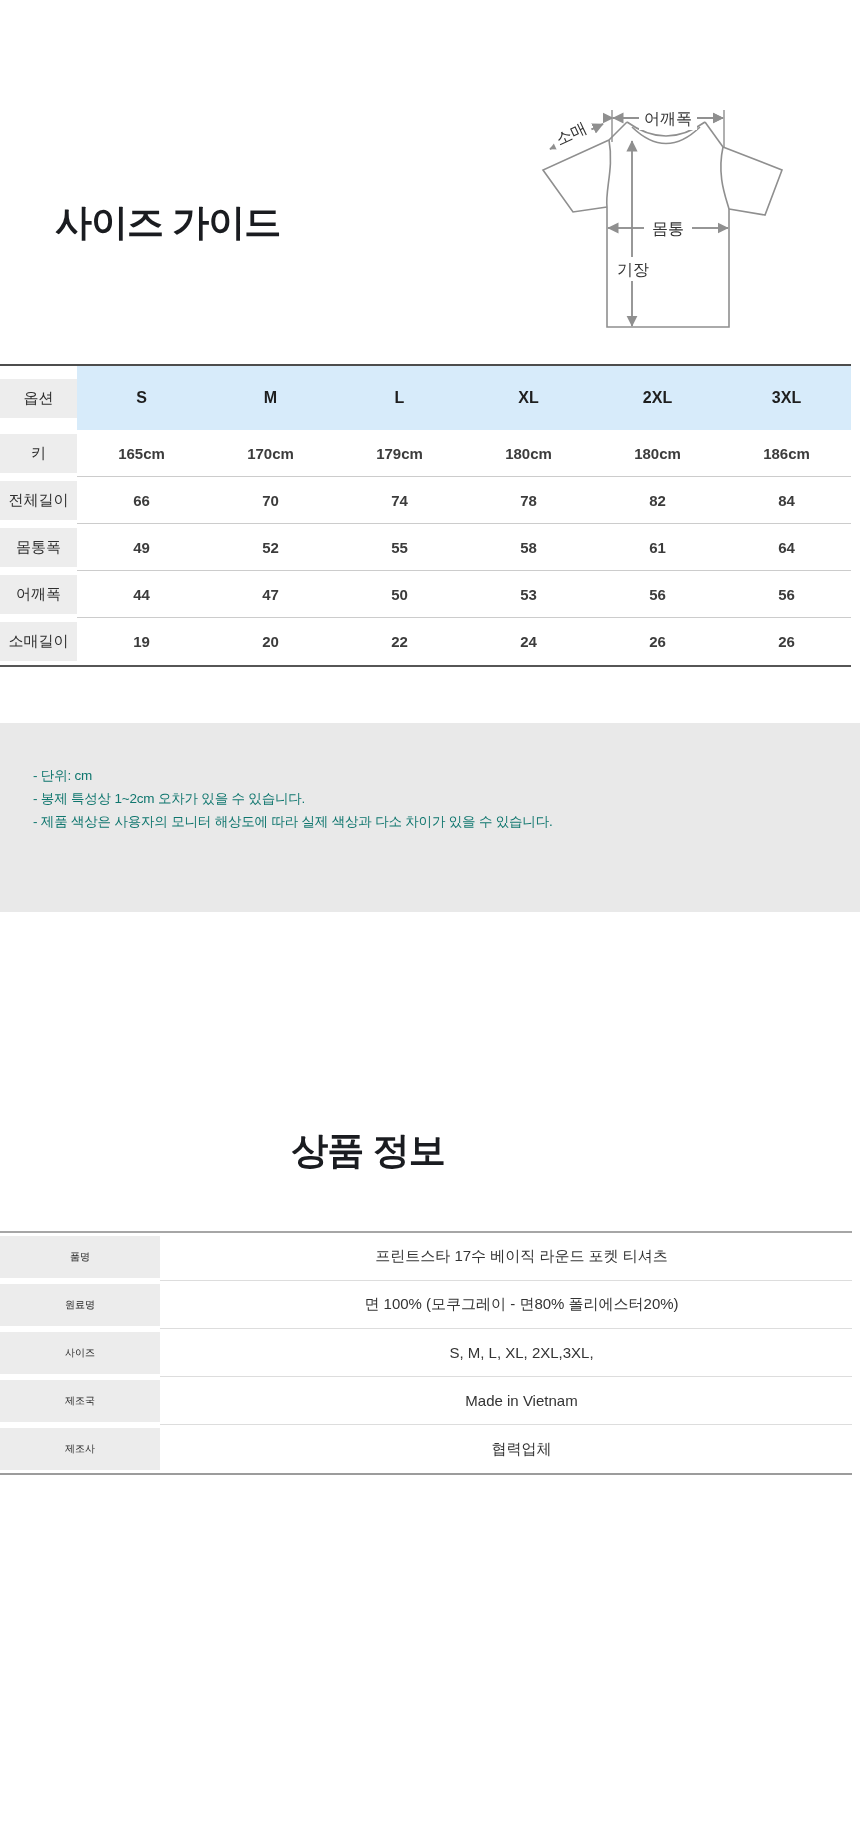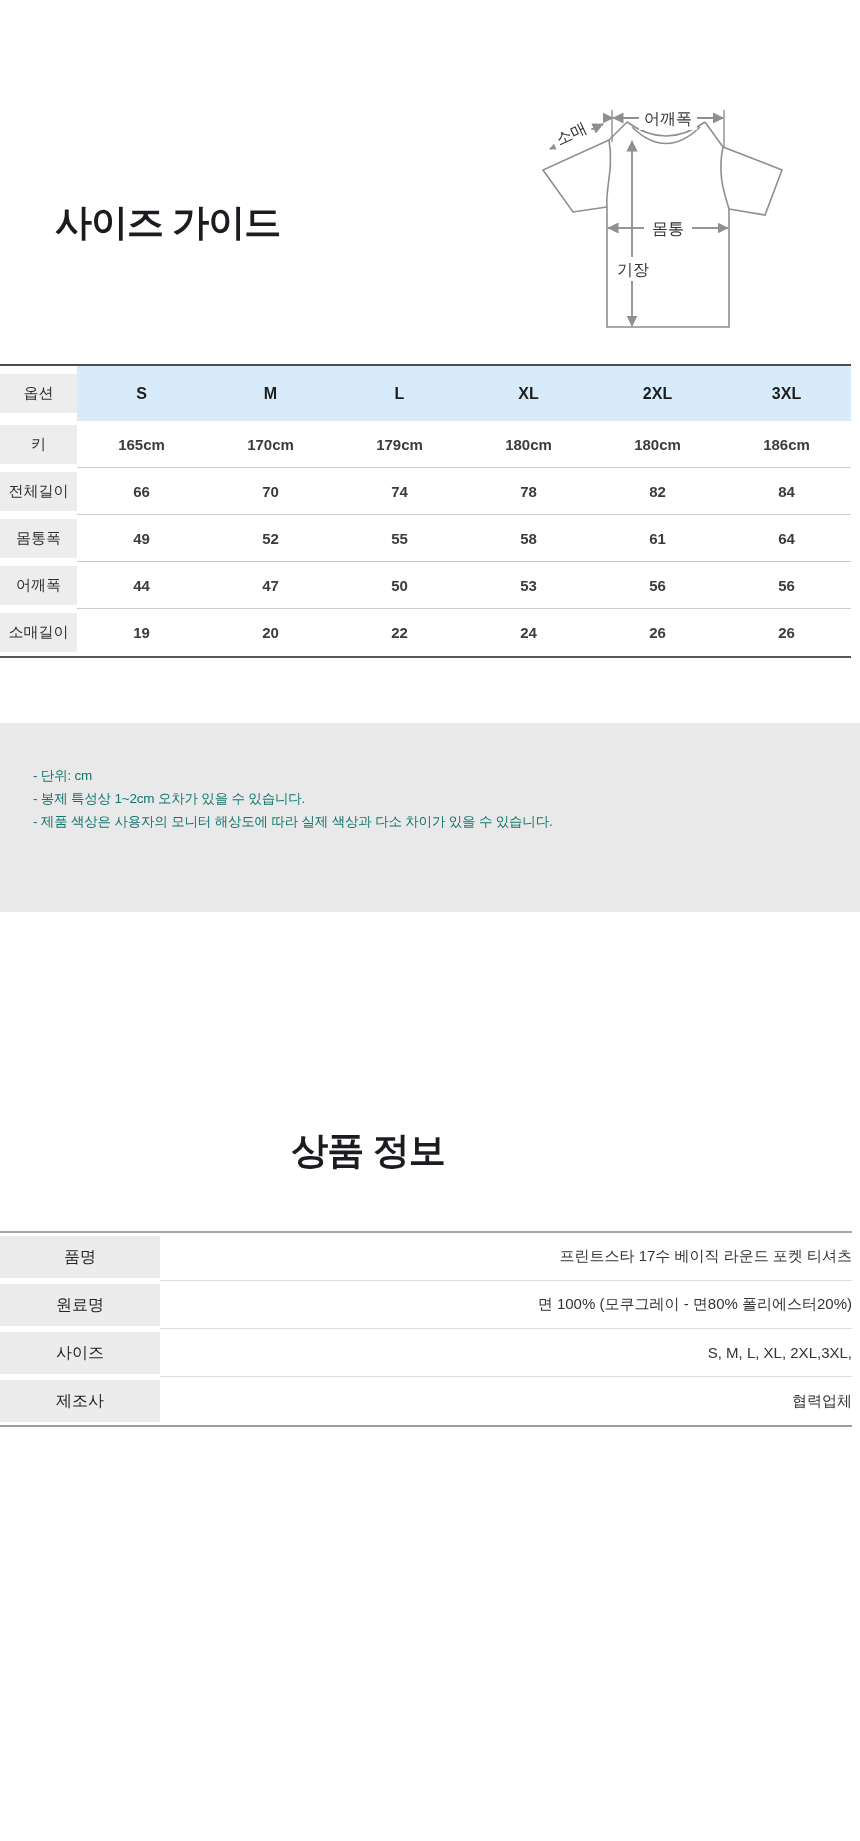--- a/index.html
+++ b/index.html
@@ -15,21 +15,21 @@
   
   .tee-svg{position:absolute;left:440px;top:80px;}
   .tee-svg text{font-family:"Liberation Sans","DejaVu Sans",sans-serif;font-size:16px;fill:#333;}
 
   
   table.size-table{position:absolute;left:0;top:364px;width:851px;table-layout:fixed;
         border-collapse:separate;border-spacing:0;
         border-top:2px solid #4d4d4d;border-bottom:2px solid #565656;}
   table.size-table col.c0{width:77px;}
   table.size-table tr{height:47px;}
-  table.size-table tr.head{height:55px;}
+  table.size-table tr.head{height:64px;}
   table.size-table th,table.size-table td{padding:0;text-align:center;vertical-align:middle;
         font-weight:normal;font-size:15px;color:#3c3c3c;}
   table.size-table tr.head th.val{background:#d7ebfa;font-weight:700;font-size:16px;color:#1e1e1e;}
   table.size-table td.val{border-bottom:1px solid #cccccc;background:#fff;font-weight:bold;}
   table.size-table tr.last td.val{border-bottom:none;}
   th.lab,td.lab{padding:0 3px 0 0;}
   .labbg{display:flex;align-items:center;justify-content:center;background:#ededed;
         height:39px;margin:4px 0;font-size:15px;color:#2e2e2e;}
 
   
@@ -37,24 +37,24 @@
         box-sizing:border-box;padding:41px 20px 0 33px;}
   .note-line{font-size:13.5px;line-height:23px;color:#0f766e;letter-spacing:-0.2px;}
 
   
   table.info-table{position:absolute;left:0;top:1231px;width:852px;table-layout:fixed;
         border-collapse:separate;border-spacing:0;
         border-top:2px solid #a6a6a6;border-bottom:2px solid #9c9c9c;}
   table.info-table col.i0{width:160px;}
   table.info-table tr{height:48px;}
   table.info-table td{padding:0;vertical-align:middle;font-size:15px;color:#333;}
-  table.info-table td.ival{border-bottom:1px solid #dddddd;padding-left:31px;text-align:right;}
+  table.info-table td.ival{border-bottom:1px solid #dddddd;padding-left:31px;text-align:center;}
   table.info-table tr.last td.ival{border-bottom:none;}
   .ilabbg{display:flex;align-items:center;justify-content:center;background:#ececec;
-        height:42px;margin:3px 0;font-size:16px;color:#242424;}
+        height:42px;margin:3px 0;font-size:10px;color:#242424;}
 </style>
 </head>
 <body>
 
 <div class="page">
 
   <div class="size-guide-title">사이즈 가이드</div>
 
   <svg class="tee-svg" width="360" height="266" viewBox="0 0 360 266">
     <defs>
@@ -218,20 +218,26 @@
             <div class="ilabbg">원료명</div>
           </td>
       <td class="ival">면 100% (모쿠그레이 - 면80% 폴리에스터20%)</td>
     </tr>
     <tr>
       <td class="lab">
             <div class="ilabbg">사이즈</div>
           </td>
       <td class="ival">S, M, L, XL, 2XL,3XL,</td>
     </tr>
+    <tr>
+      <td class="lab">
+            <div class="ilabbg">제조국</div>
+          </td>
+      <td class="ival">Made in Vietnam</td>
+    </tr>
     <tr class="last">
       <td class="lab">
             <div class="ilabbg">제조사</div>
           </td>
       <td class="ival">협력업체</td>
     </tr>
   </tbody>
     </table>
 
 </div>

